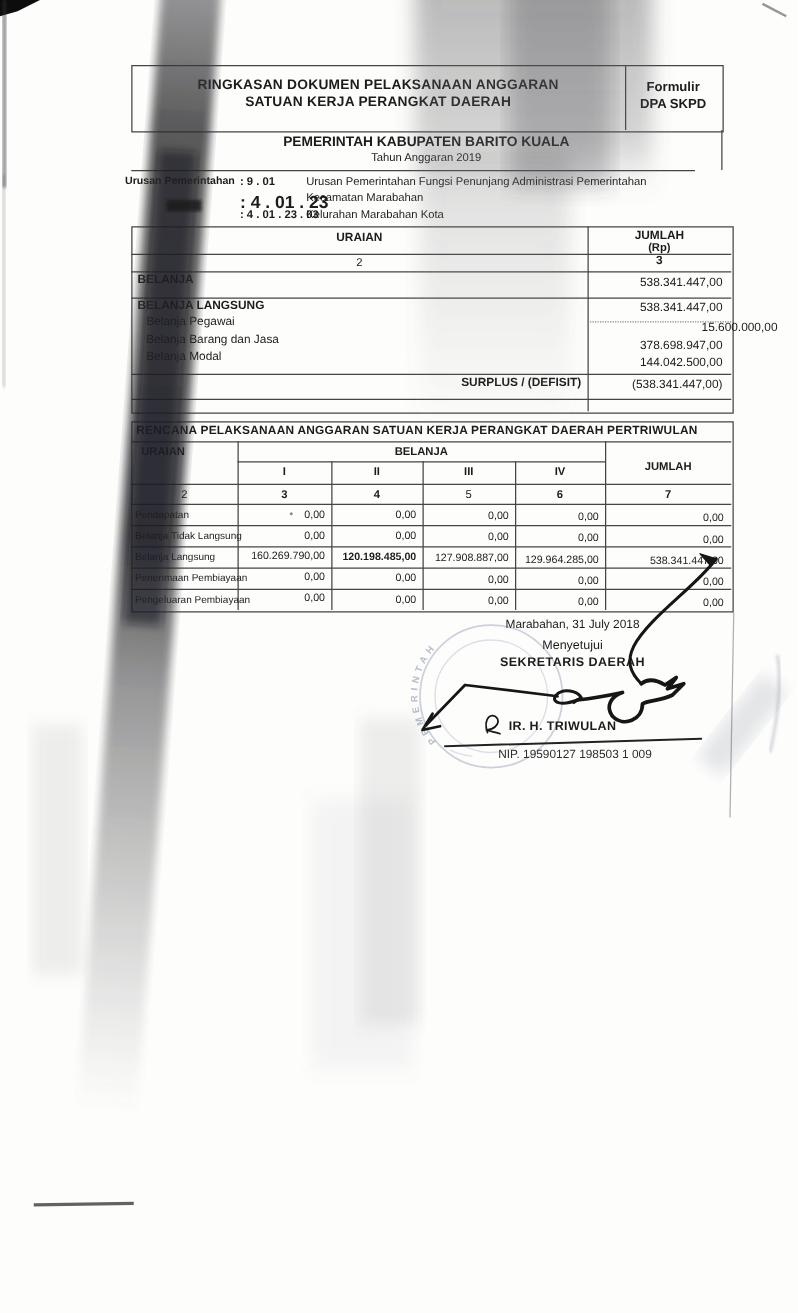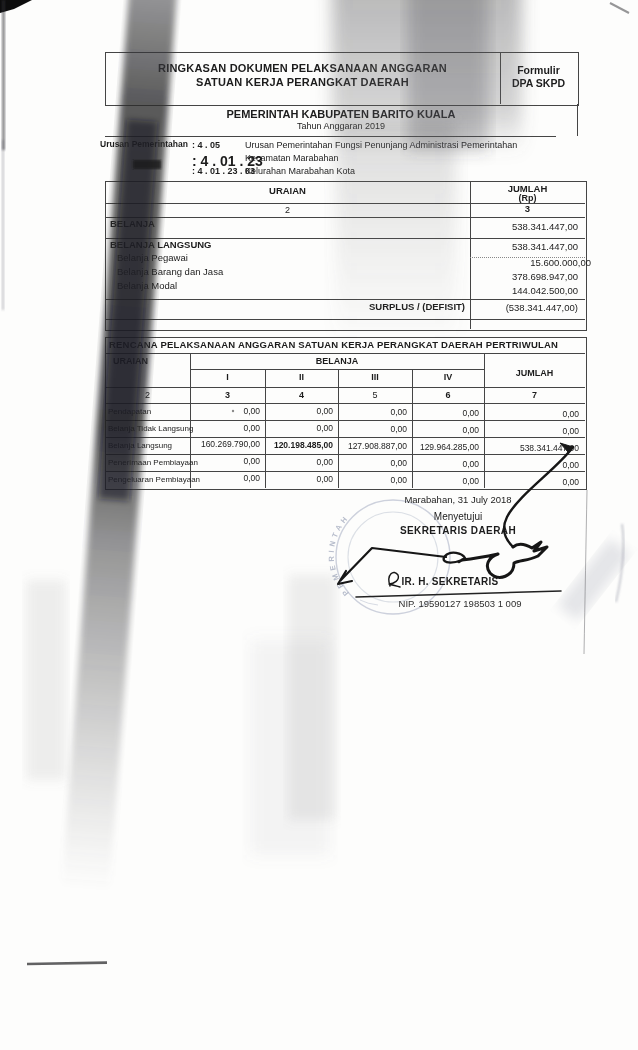--- a/index.html
+++ b/index.html
@@ -29,21 +29,21 @@
     <div class="t b c" style="left:105px;top:76px;width:395px;font-size:11px;letter-spacing:.2px;">SATUAN KERJA PERANGKAT DAERAH</div>
     <div class="t b c" style="left:500px;top:64px;width:77px;font-size:10.5px;">Formulir</div>
     <div class="t b c" style="left:500px;top:77px;width:77px;font-size:10.5px;">DPA SKPD</div>
 
     <div class="vl" style="left:577px;top:104px;height:32px;"></div>
     <div class="hl" style="left:105px;top:136px;width:451px;"></div>
     <div class="t b c" style="left:105px;top:108px;width:472px;font-size:11px;">PEMERINTAH KABUPATEN BARITO KUALA</div>
     <div class="t c" style="left:105px;top:121px;width:472px;font-size:9px;">Tahun Anggaran 2019</div>
 
     <div class="t b" style="left:100px;top:140px;font-size:8.5px;">Urusan Pemerintahan</div>
-    <div class="t b" style="left:192px;top:140px;font-size:9px;">:  4 . 05</div>
+    <div class="t b" style="left:192px;top:140px;font-size:9px;">:  9 . 01</div>
     <div class="t" style="left:245px;top:140px;font-size:9px;">Urusan Pemerintahan Fungsi Penunjang Administrasi Pemerintahan</div>
     <div class="t b" style="left:192px;top:153px;font-size:14px;">:  4 . 01 . 23</div>
     <div class="t" style="left:245px;top:153px;font-size:9px;">Kecamatan Marabahan</div>
     <div class="t b" style="left:192px;top:166px;font-size:9px;">:  4 . 01 . 23 . 03</div>
     <div class="t" style="left:245px;top:166px;font-size:9px;">Kelurahan Marabahan Kota</div>
 
     <div class="box" style="left:105px;top:181px;width:480px;height:148px;"></div>
     <div class="vl" style="left:470px;top:181px;height:148px;"></div>
     <div class="hl" style="left:105px;top:203px;width:480px;"></div>
     <div class="hl" style="left:105px;top:217px;width:480px;"></div>
@@ -56,21 +56,21 @@
     <div class="t b c" style="left:470px;top:184px;width:115px;font-size:9.5px;">JUMLAH</div>
     <div class="t b c" style="left:470px;top:193px;width:115px;font-size:9px;">(Rp)</div>
     <div class="t c" style="left:105px;top:205px;width:365px;font-size:9px;">2</div>
     <div class="t b c" style="left:470px;top:204px;width:115px;font-size:9.5px;">3</div>
 
     <div class="t b" style="left:110px;top:219px;font-size:9.5px;">BELANJA</div>
     <div class="t r" style="left:470px;top:222px;width:108px;font-size:9.5px;">538.341.447,00</div>
     <div class="t b" style="left:110px;top:240px;font-size:9.5px;">BELANJA LANGSUNG</div>
     <div class="t r" style="left:470px;top:242px;width:108px;font-size:9.5px;">538.341.447,00</div>
     <div class="t" style="left:117px;top:253px;font-size:9.5px;">Belanja Pegawai</div>
-    <div class="t r" style="left:462px;top:258px;width:108px;font-size:9.5px;padding-left:21px;">15.600.000,00</div>
+    <div class="t r" style="left:493px;top:258px;width:108px;font-size:9.5px;padding-left:21px;">15.600.000,00</div>
     <div class="t" style="left:117px;top:267px;font-size:9.5px;">Belanja Barang dan Jasa</div>
     <div class="t r" style="left:470px;top:272px;width:108px;font-size:9.5px;">378.698.947,00</div>
     <div class="t" style="left:117px;top:281px;font-size:9.5px;">Belanja Modal</div>
     <div class="t r" style="left:470px;top:286px;width:108px;font-size:9.5px;">144.042.500,00</div>
 
     <div class="t b r" style="left:250px;top:302px;width:215px;font-size:9.5px;">SURPLUS / (DEFISIT)</div>
     <div class="t r" style="left:470px;top:303px;width:108px;font-size:9.5px;">(538.341.447,00)</div>
 
     <div class="box" style="left:105px;top:337px;width:480px;height:151px;"></div>
     <div class="t b" style="left:109px;top:340px;font-size:9.5px;letter-spacing:.2px;">RENCANA PELAKSANAAN ANGGARAN SATUAN KERJA PERANGKAT DAERAH PERTRIWULAN</div>
@@ -143,21 +143,21 @@
       <path id="stamp-arc" d="M 349 593 A 54 54 0 0 1 350 517 A 54 54 0 0 1 404 503" fill="none" stroke="none"></path>
       <text font-size="7.5" letter-spacing="3.5" fill="rgba(112,124,156,0.5)" font-weight="bold">
         <textPath href="#stamp-arc">PEMERINTAH</textPath>
       </text>
       <path d="M 360 600 q 8 4 18 5" stroke="rgba(125,138,168,0.3)" fill="none" stroke-width="1"></path>
     </svg>
 
     <div class="t c" style="left:358px;top:495px;width:200px;font-size:9.5px;">Marabahan, 31 July 2018</div>
     <div class="t c" style="left:358px;top:511px;width:200px;font-size:10px;">Menyetujui</div>
     <div class="t b c" style="left:358px;top:525px;width:200px;font-size:10px;letter-spacing:.4px;">SEKRETARIS DAERAH</div>
-    <div class="t b c" style="left:350px;top:576px;width:200px;font-size:10px;letter-spacing:.3px;">IR. H. SEKRETARIS</div>
+    <div class="t b c" style="left:350px;top:576px;width:200px;font-size:10px;letter-spacing:.3px;">IR. H. TRIWULAN</div>
     <div class="t c" style="left:350px;top:599px;width:220px;font-size:9.5px;color:#2e2e2e;">NIP. 19590127 198503 1 009</div>
 
     <svg class="lay" width="638" height="1050" viewBox="0 0 638 1050">
       <g stroke="#161616" fill="none" stroke-linecap="round" stroke-linejoin="round">
         <path d="M 573 447 C 557 469 519 494 507 517 C 501 529 504 538 513 547" stroke-width="2.4"></path>
         <path d="M 573 447 l -13 -4 l 8 9 z" fill="#161616" stroke-width="1"></path>
         <path d="M 513 547 C 519 542 527 545 532 548 L 541 542 L 534 551 L 547 547 L 538 556 C 528 561 519 560 514 563 C 514 576 499 582 490 573 C 484 565 489 557 498 554 C 484 557 471 559 462 560" stroke-width="3"></path>
         <path d="M 462 560 C 449 565 440 562 445 556 C 451 550 462 553 465 558 L 459 562" stroke-width="2.4"></path>
         <path d="M 446 557 L 372 548 L 341 580 M 346 571 L 338 584 L 352 581" stroke-width="2.2"></path>
         <path d="M 390 586 C 386 574 394 569 398 575 C 400 580 394 584 389 584 C 392 585 397 586 400 587" stroke-width="1.4"></path>

